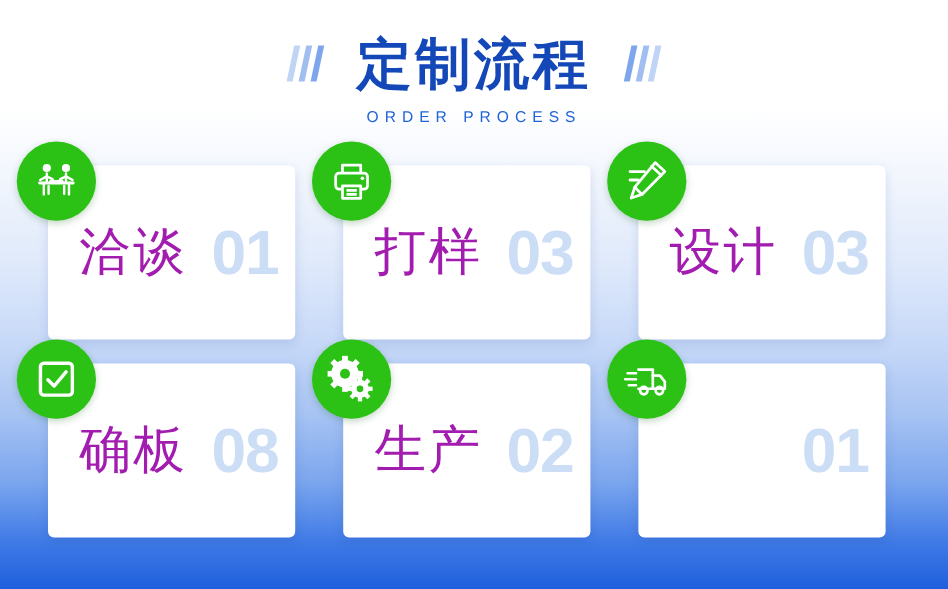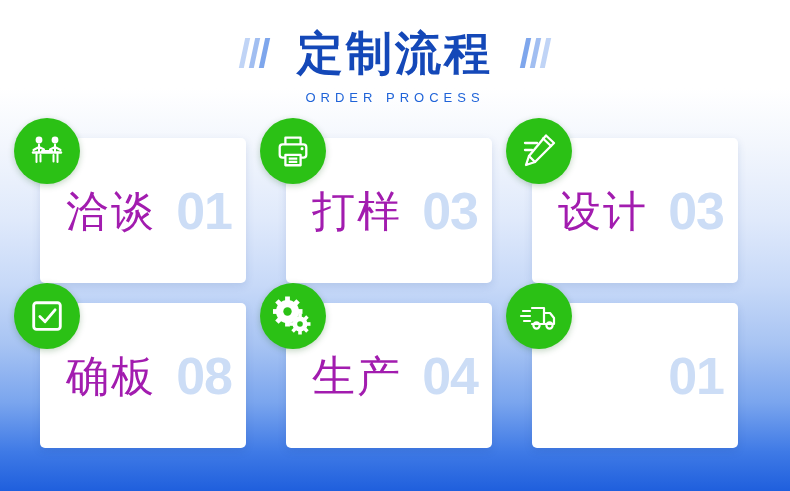--- a/index.html
+++ b/index.html
@@ -214,21 +214,21 @@
         <span>
           <svg width="38" height="38" viewBox="0 0 40 40" fill="none" stroke="#ffffff" stroke-width="3" stroke-linejoin="round" stroke-linecap="round">
             <rect x="6" y="6" width="28" height="28" rx="3"></rect>
             <path d="M12.5 20.5 L18 26 L28.5 13.5"></path>
           </svg>
         </span>
       </div>
     </div>
 
     <div class="card">
-      <div class="card-num">04</div>
+      <div class="card-num">02</div>
       <div class="card-label">生产</div>
       <div class="badge">
         <span>
           <svg width="40" height="40" viewBox="0 0 40 40" fill="#ffffff" stroke="none">
             <g transform="translate(14.5,15.5)">
               <circle r="11.5"></circle>
               <g fill="#ffffff">
                 <rect x="-2.4" y="-15" width="4.8" height="5"></rect>
                 <rect x="-2.4" y="10" width="4.8" height="5"></rect>
                 <rect x="-15" y="-2.4" width="5" height="4.8"></rect>

